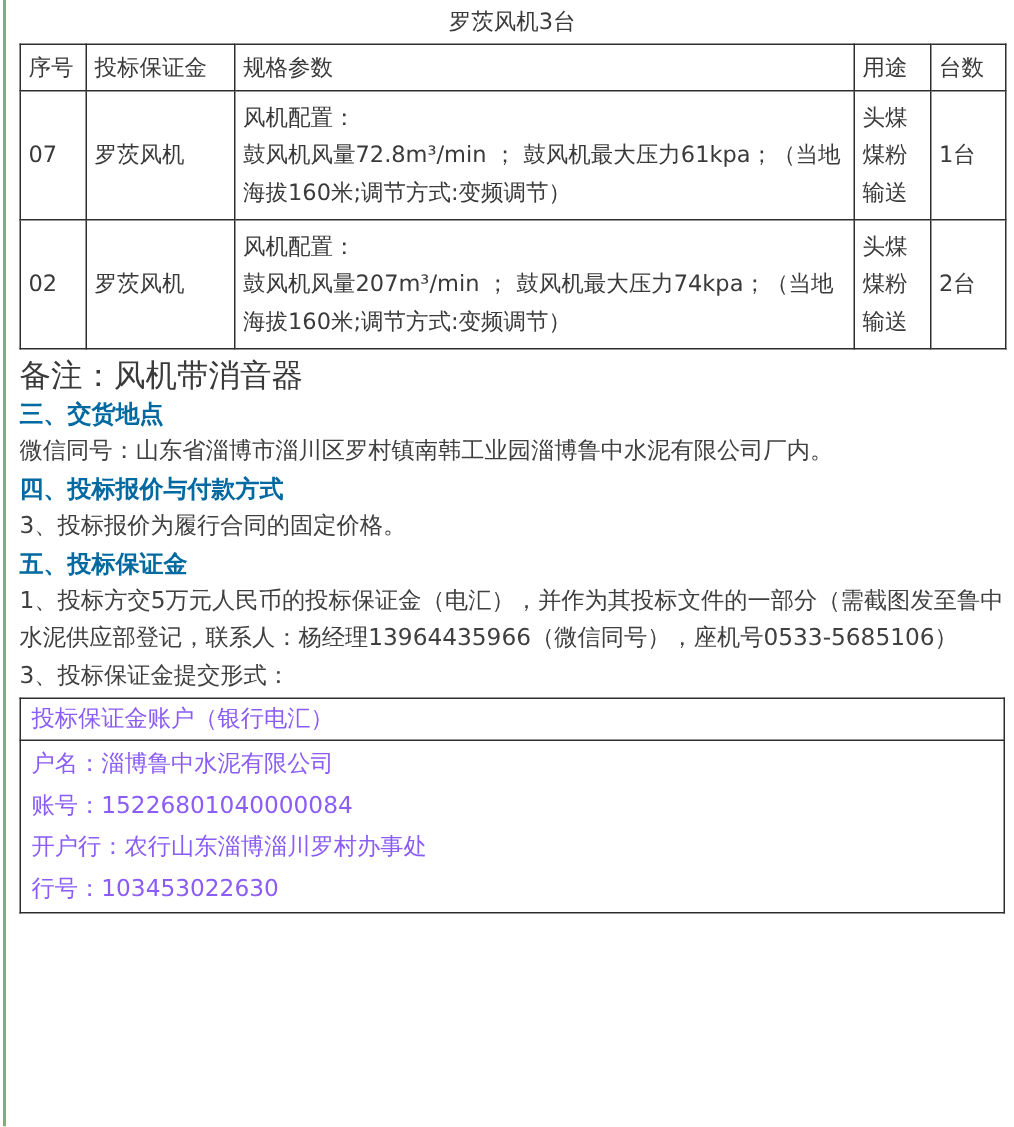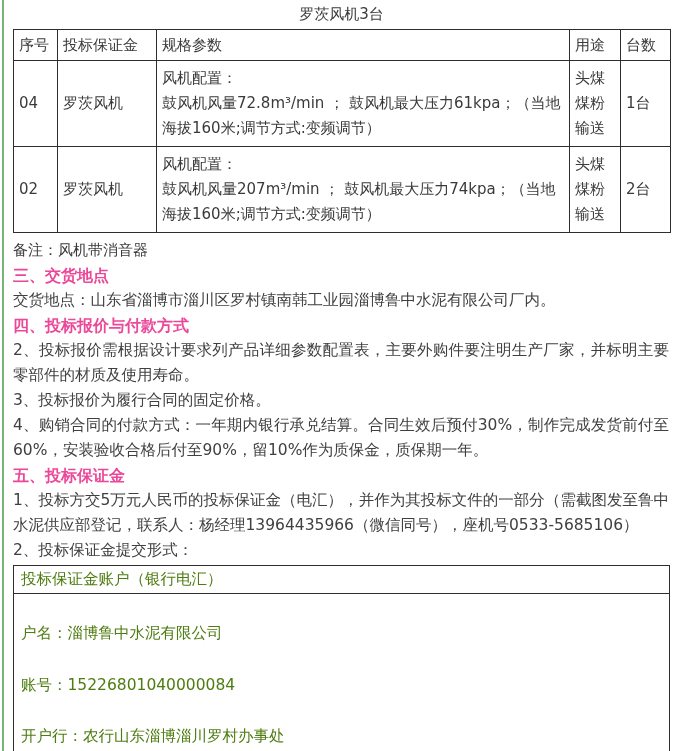--- a/index.html
+++ b/index.html
@@ -25,37 +25,37 @@
   }
   table.equip th,table.equip td{
     border:1px solid #2e2e2e;
     font-size:15px;font-weight:normal;text-align:left;
     padding:2px 5px;vertical-align:middle;color:#3a3a3a;
     word-break:break-all;line-height:25px;
   }
   table.equip tr.hdr{height:31px;}
   table.equip tr.r{height:86px;}
   .spec-cell div{line-height:25px;}
-  .note{font-size:15px;line-height:25px;margin-top:5px;color:#3a3a3a;}
+  .note{font-size:21px;line-height:25px;margin-top:5px;color:#3a3a3a;}
   .sec-heading{
-    font-size:16px;font-weight:bold;color:#ec4899;line-height:25px;margin:0;
+    font-size:16px;font-weight:bold;color:#0369a1;line-height:25px;margin:0;
   }
   .para{
     font-size:15.5px;line-height:25px;margin:0;color:#404040;
     text-align:justify;
   }
   table.deposit{
     border-collapse:collapse;table-layout:fixed;width:657px;margin-top:2px;
   }
   table.deposit td{
-    border:1px solid #2e2e2e;font-size:15.5px;color:#4d7c0f;
+    border:1px solid #2e2e2e;font-size:15.5px;color:#8b5cf6;
     text-align:left;padding:2px 7px;vertical-align:middle;
   }
   table.deposit tr.dhdr td{height:23px;line-height:23px;}
-  table.deposit td .bank-line{line-height:27.5px;margin-top:24px;}
+  table.deposit td .bank-line{line-height:27.5px;}
 </style>
 </head>
 <body>
 
 <div class="green-edge" style="background: rgb(119, 179, 119);"></div>
 
 <div class="content">
 
   <div class="doc-title">罗茨风机3台</div>
 
@@ -69,21 +69,21 @@
     </colgroup>
     <tbody>
         <tr class="hdr">
       <th>序号</th>
       <th>投标保证金</th>
       <th>规格参数</th>
       <th>用途</th>
       <th>台数</th>
     </tr>
     <tr class="r">
-      <td>04</td>
+      <td>07</td>
       <td>罗茨风机</td>
       <td class="spec-cell">
         <div>风机配置：</div>
         <div>鼓风机风量72.8m³/min ； 鼓风机最大压力61kpa；（当地海拔160米;调节方式:变频调节）</div>
       </td>
       <td>头煤煤粉输送</td>
       <td>1台</td>
     </tr>
     <tr class="r">
       <td>02</td>
@@ -95,34 +95,32 @@
       <td>头煤煤粉输送</td>
       <td>2台</td>
     </tr>
   </tbody>
     </table>
 
   <div class="note">备注：风机带消音器</div>
 
   <div>
     <p class="sec-heading">三、交货地点</p>
-    <p class="para">交货地点：山东省淄博市淄川区罗村镇南韩工业园淄博鲁中水泥有限公司厂内。</p>
+    <p class="para">微信同号：山东省淄博市淄川区罗村镇南韩工业园淄博鲁中水泥有限公司厂内。</p>
   </div>
 
   <div>
     <p class="sec-heading">四、投标报价与付款方式</p>
-    <p class="para">2、投标报价需根据设计要求列产品详细参数配置表，主要外购件要注明生产厂家，并标明主要零部件的材质及使用寿命。</p>
     <p class="para">3、投标报价为履行合同的固定价格。</p>
-    <p class="para">4、购销合同的付款方式：一年期内银行承兑结算。合同生效后预付30%，制作完成发货前付至60%，安装验收合格后付至90%，留10%作为质保金，质保期一年。</p>
   </div>
 
   <div>
     <p class="sec-heading">五、投标保证金</p>
     <p class="para">1、投标方交5万元人民币的投标保证金（电汇），并作为其投标文件的一部分（需截图发至鲁中水泥供应部登记，联系人：杨经理13964435966（微信同号），座机号0533-5685106）</p>
-    <p class="para">2、投标保证金提交形式：</p>
+    <p class="para">3、投标保证金提交形式：</p>
   </div>
 
   <table class="deposit">
     <tbody>
         <tr class="dhdr">
       <td>投标保证金账户（银行电汇）</td>
     </tr>
     <tr>
       <td>
         <div class="bank-line">户名：淄博鲁中水泥有限公司</div>

